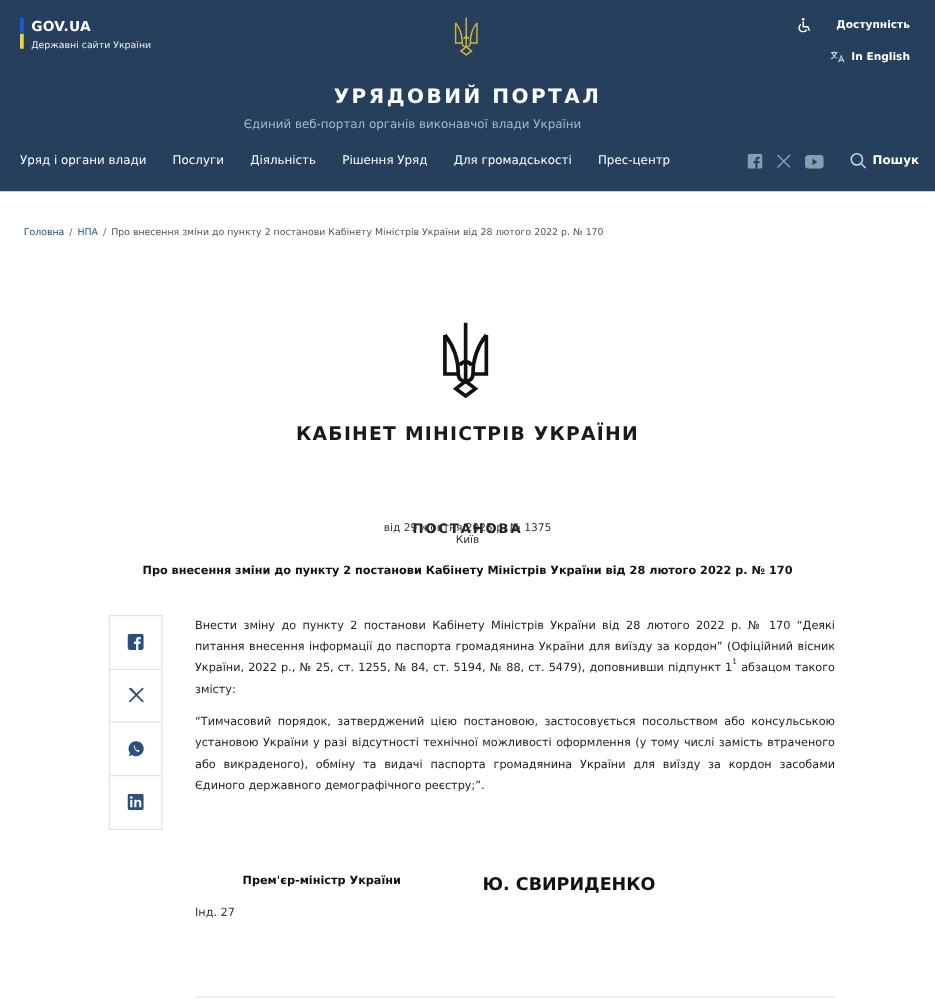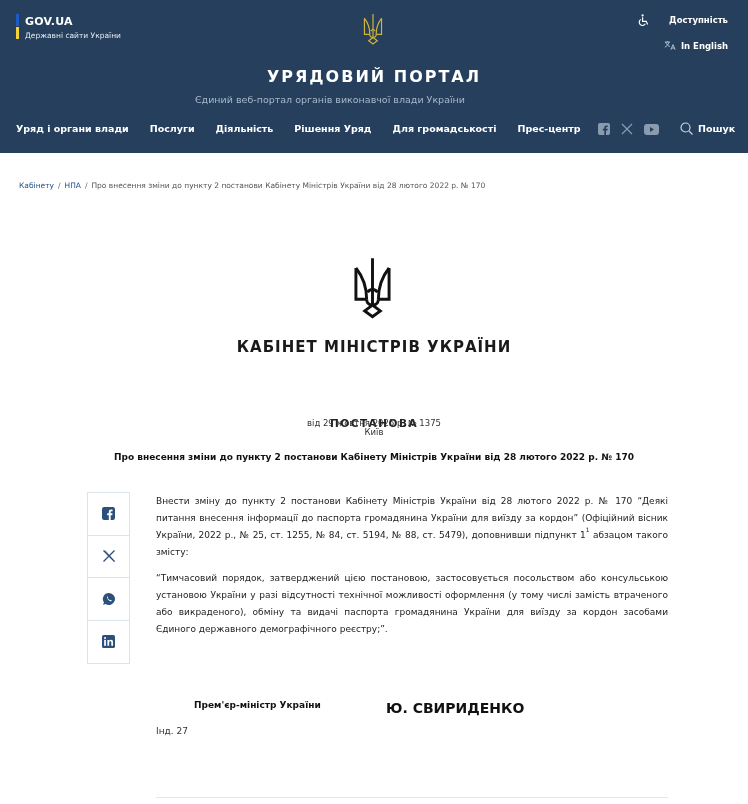--- a/index.html
+++ b/index.html
@@ -16,21 +16,21 @@
 
     .trident-top { position: absolute; left: 362px; top: 13px; width: 22px; height: 32px; }
 
     .access { position: absolute; right: 20px; top: 14px; display: flex; align-items: center; gap: 20px; font-size: 8.5px; font-weight: bold; color: #fff; }
     .english { position: absolute; right: 20px; top: 40px; display: flex; align-items: center; gap: 5px; font-size: 8.5px; font-weight: bold; color: #fff; }
     .access svg, .english svg { display: block; }
 
     .portal-title { position: absolute; left: 0; width: 748px; top: 67px; text-align: center; font-size: 16px; font-weight: bold; letter-spacing: 2px; color: #fff; }
     .portal-sub { position: absolute; left: 0; width: 600px; top: 94px; text-align: center; font-size: 9.5px; color: #a9b9cc; margin-left: 30px; }
 
-    .nav { position: absolute; left: 16px; top: 123px; display: flex; gap: 0; font-size: 9.5px; font-weight: bold; color: #fff; white-space: nowrap; }
+    .nav { position: absolute; left: 16px; top: 123px; display: flex; gap: 0; font-size: 9.5px; font-weight: normal; color: #fff; white-space: nowrap; }
     .nav span { margin-right: 21px; cursor: pointer; }
     .socials { position: absolute; left: 598px; top: 123px; display: flex; gap: 11px; align-items: center; }
     .socials svg { display: block; }
     .search { position: absolute; left: 680px; top: 122px; display: flex; align-items: center; gap: 5px; font-size: 9.5px; font-weight: bold; color: #fff; }
 
     
     .breadcrumb { position: absolute; left: 19px; top: 181px; font-size: 7.5px; color: #555; white-space: nowrap; }
     .breadcrumb a { color: #1e4e8c; text-decoration: none; }
     .breadcrumb .sep { color: #666; margin: 0 4px; }
 
@@ -121,21 +121,21 @@
   <div class="search">
     <svg width="13" height="13" viewBox="0 0 13 13" fill="none" stroke="#c9d3df" stroke-width="1.2">
       <circle cx="5.5" cy="5.5" r="4.5"></circle>
       <path d="M9 9 L12.5 12.5"></path>
     </svg>
     <span>Пошук</span>
   </div>
 </div>
 
 <div class="breadcrumb">
-  <a>Кабінету</a><span class="sep">/</span><a>НПА</a><span class="sep">/</span><span>Про внесення зміни до пункту 2 постанови Кабінету Міністрів України від 28 лютого 2022 р. № 170</span>
+  <a>Головна</a><span class="sep">/</span><a>НПА</a><span class="sep">/</span><span>Про внесення зміни до пункту 2 постанови Кабінету Міністрів України від 28 лютого 2022 р. № 170</span>
 </div>
 
 <svg class="trident-doc" viewBox="0 0 40 64" fill="none" stroke="#111" stroke-width="3">
   <path d="M20 2 L20 50"></path>
   <path d="M3 12 L3 44 L14 44 M37 12 L37 44 L26 44"></path>
   <path d="M3 12 C11 22 14 32 14 44 M37 12 C29 22 26 32 26 44"></path>
   <path d="M20 50 L12 56 L20 62 L28 56 Z"></path>
   <path d="M14 44 C14 50 20 50 20 50 C20 50 26 50 26 44"></path>
   <path d="M15 37 C17 33 23 33 25 37"></path>
 </svg>

